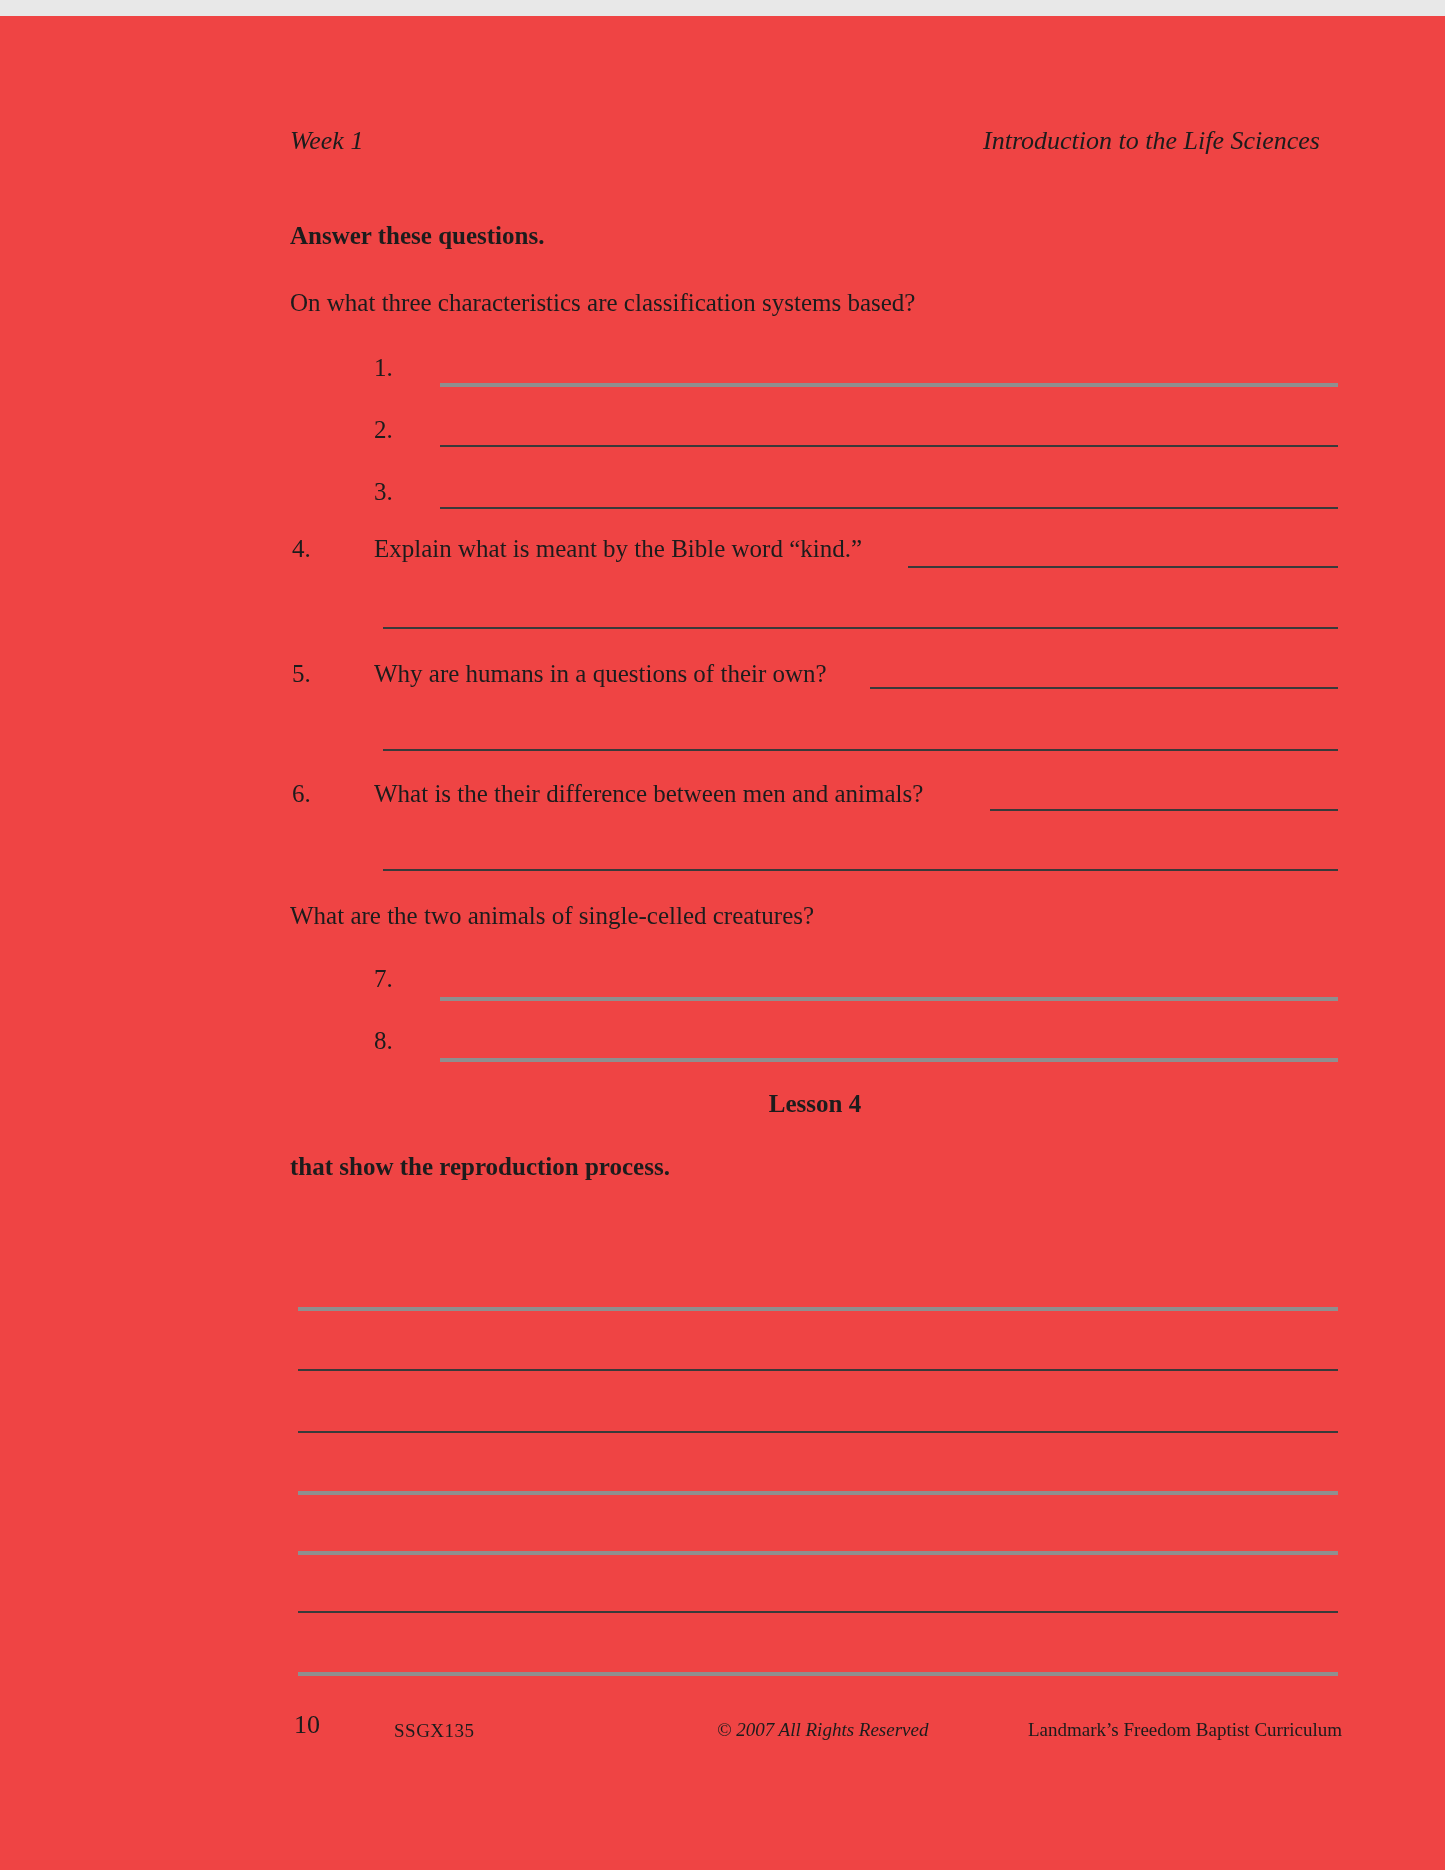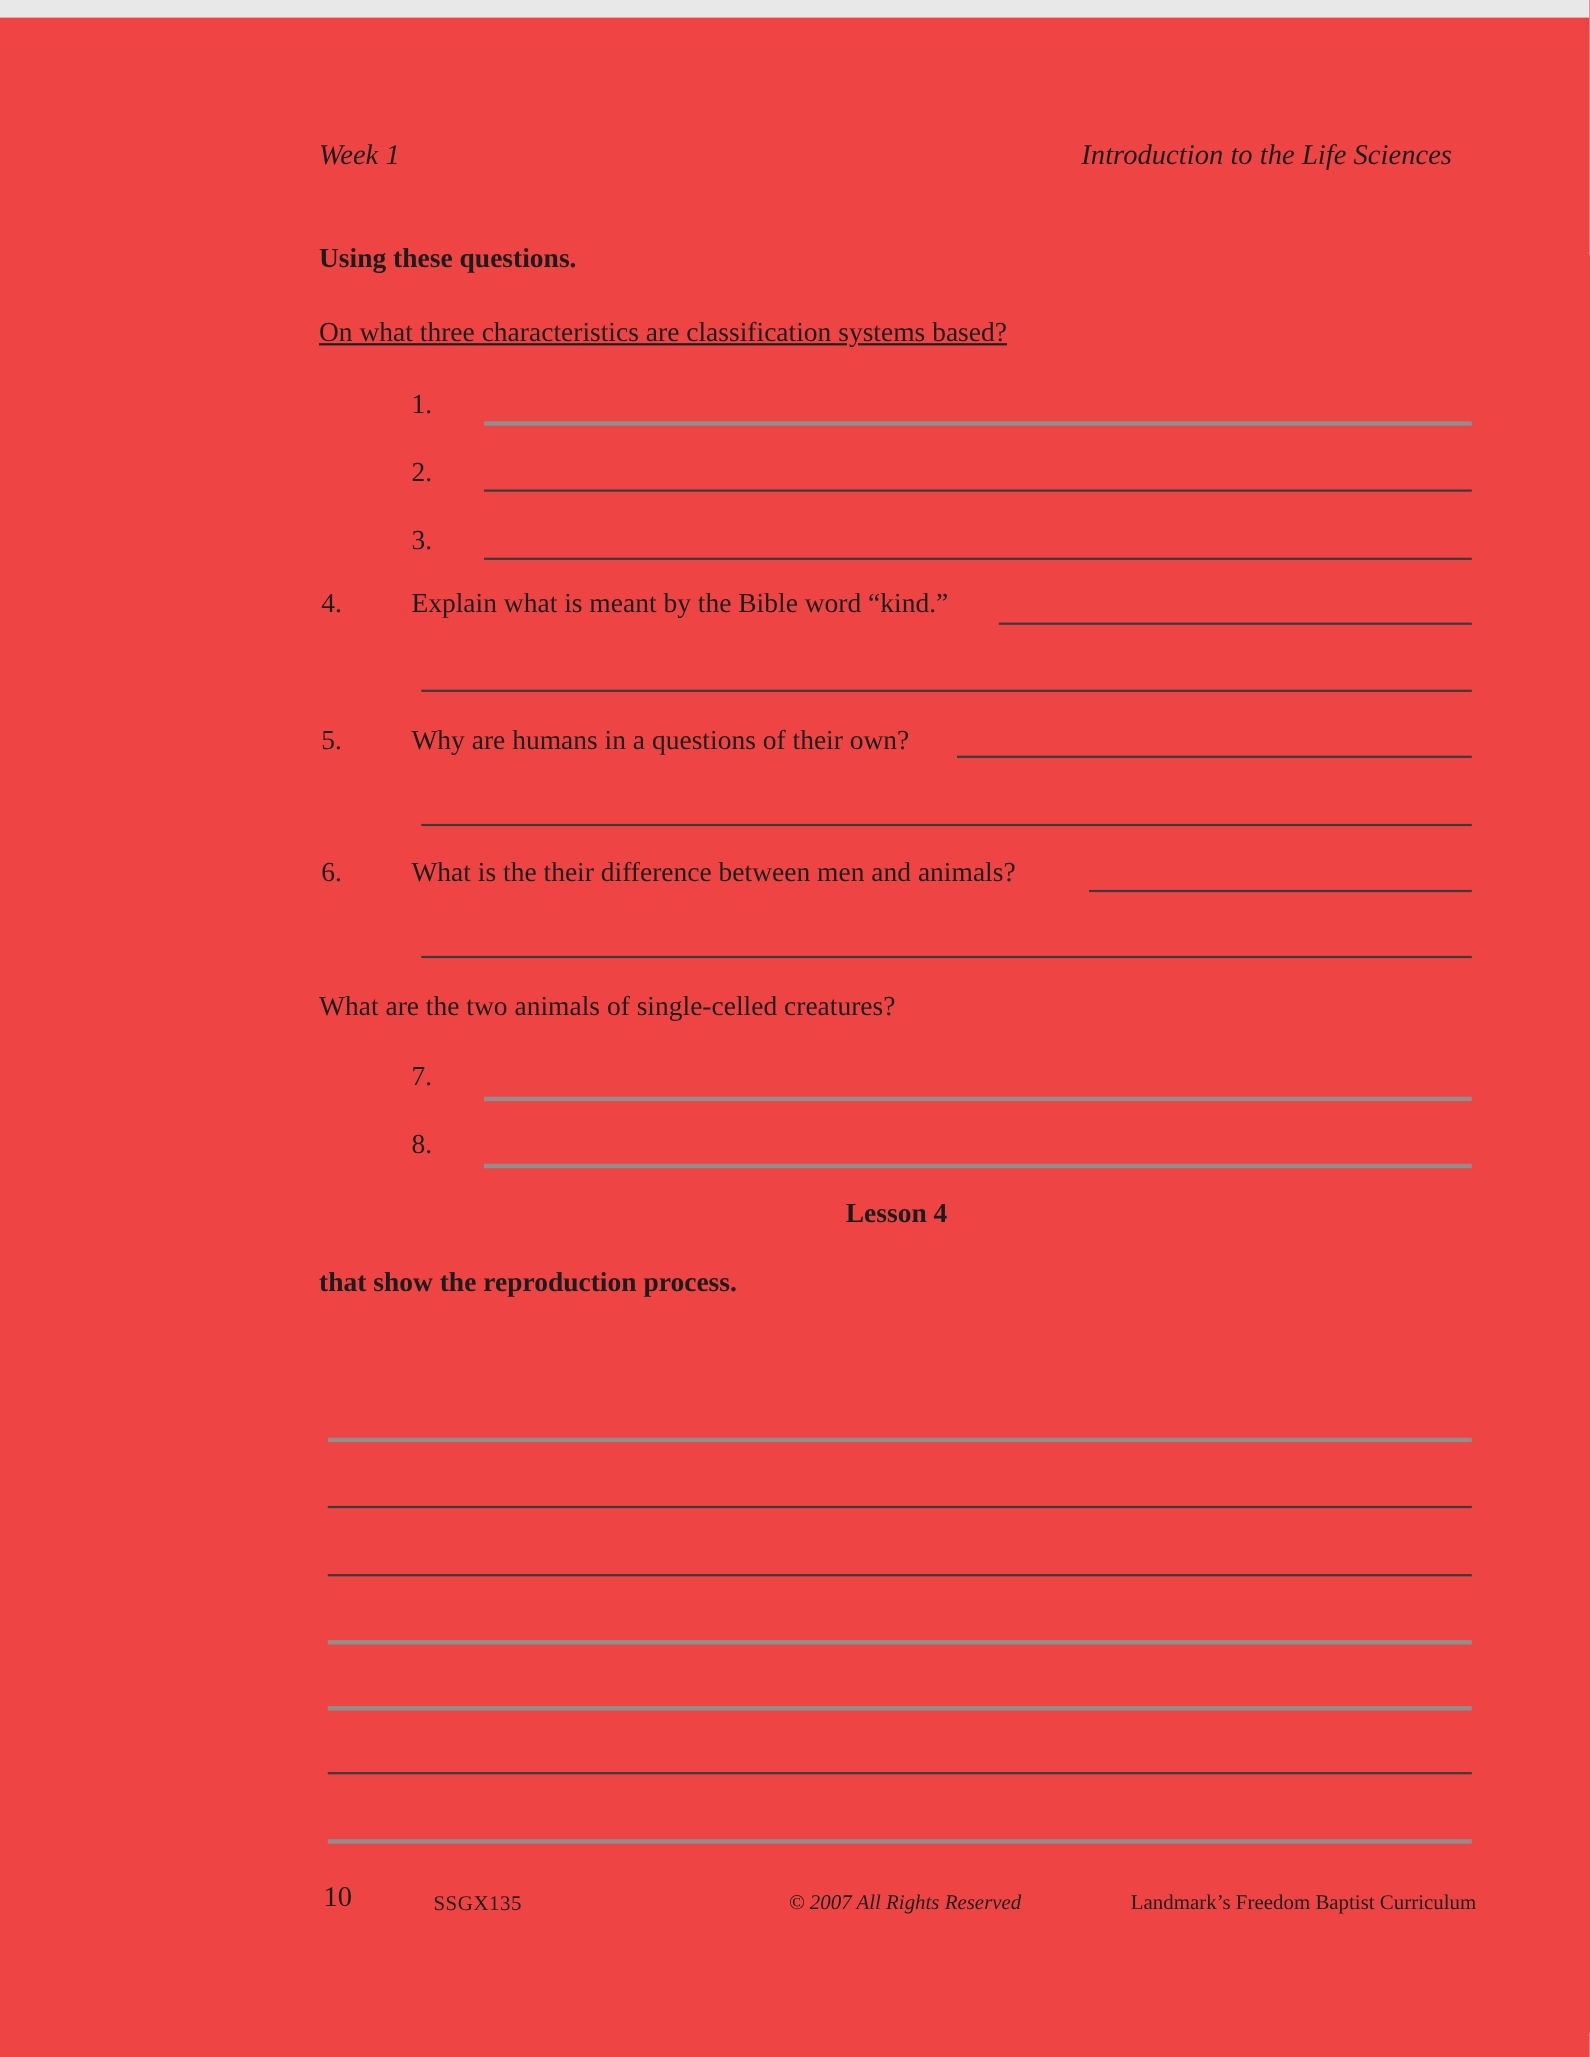--- a/index.html
+++ b/index.html
@@ -35,22 +35,22 @@
 </head>
 <body>
 
 <div class="page">
 
   <div class="abs header-row">
     <span class="italic">Week 1</span>
     <span class="italic">Introduction to the Life Sciences</span>
   </div>
 
-  <div class="abs bold" style="left:290px;top:205px;">Using these questions.</div>
-  <div class="abs" style="left:290px;top:272px;text-decoration:underline;">On what three characteristics are classification systems based?</div>
+  <div class="abs bold" style="left:290px;top:205px;">Answer these questions.</div>
+  <div class="abs" style="left:290px;top:272px;">On what three characteristics are classification systems based?</div>
 
   <div class="abs" style="left:374px;top:337px;">1.</div>
   <div class="abs rule thick" style="left:440px;top:367px;width:898px;"></div>
   <div class="abs" style="left:374px;top:399px;">2.</div>
   <div class="abs rule" style="left:440px;top:429px;width:898px;"></div>
   <div class="abs" style="left:374px;top:461px;">3.</div>
   <div class="abs rule" style="left:440px;top:491px;width:898px;"></div>
 
   <div class="abs qrow" style="left:292px;top:518px;width:1046px;">
     <span class="qnum">4.</span>

